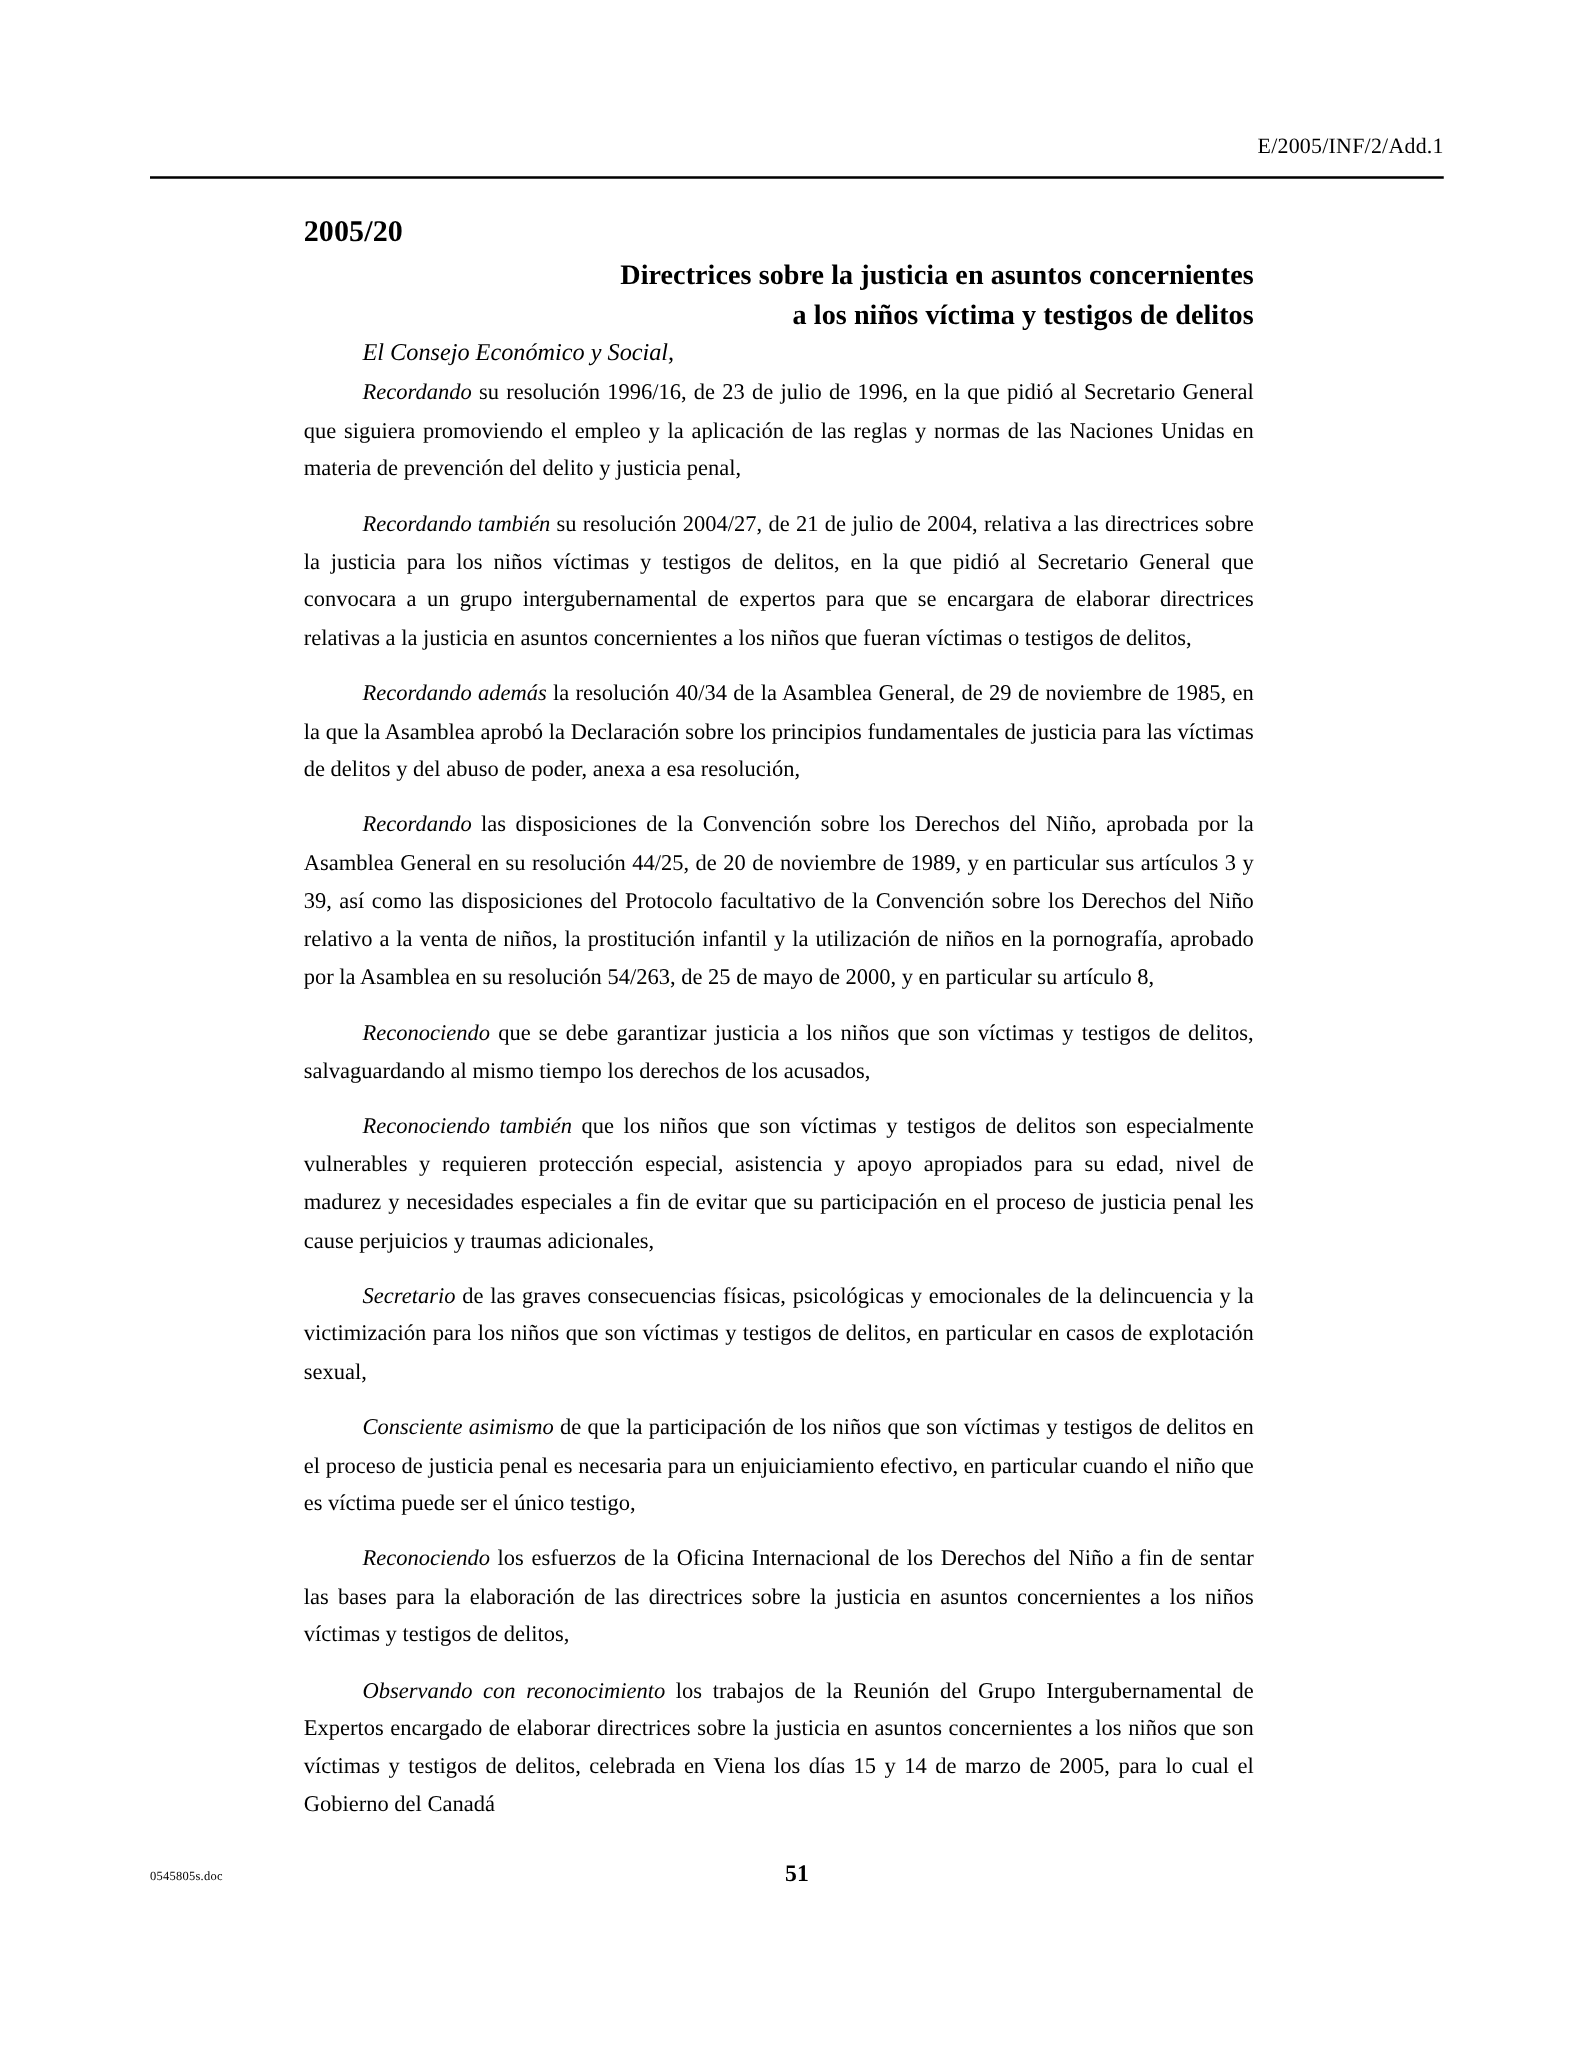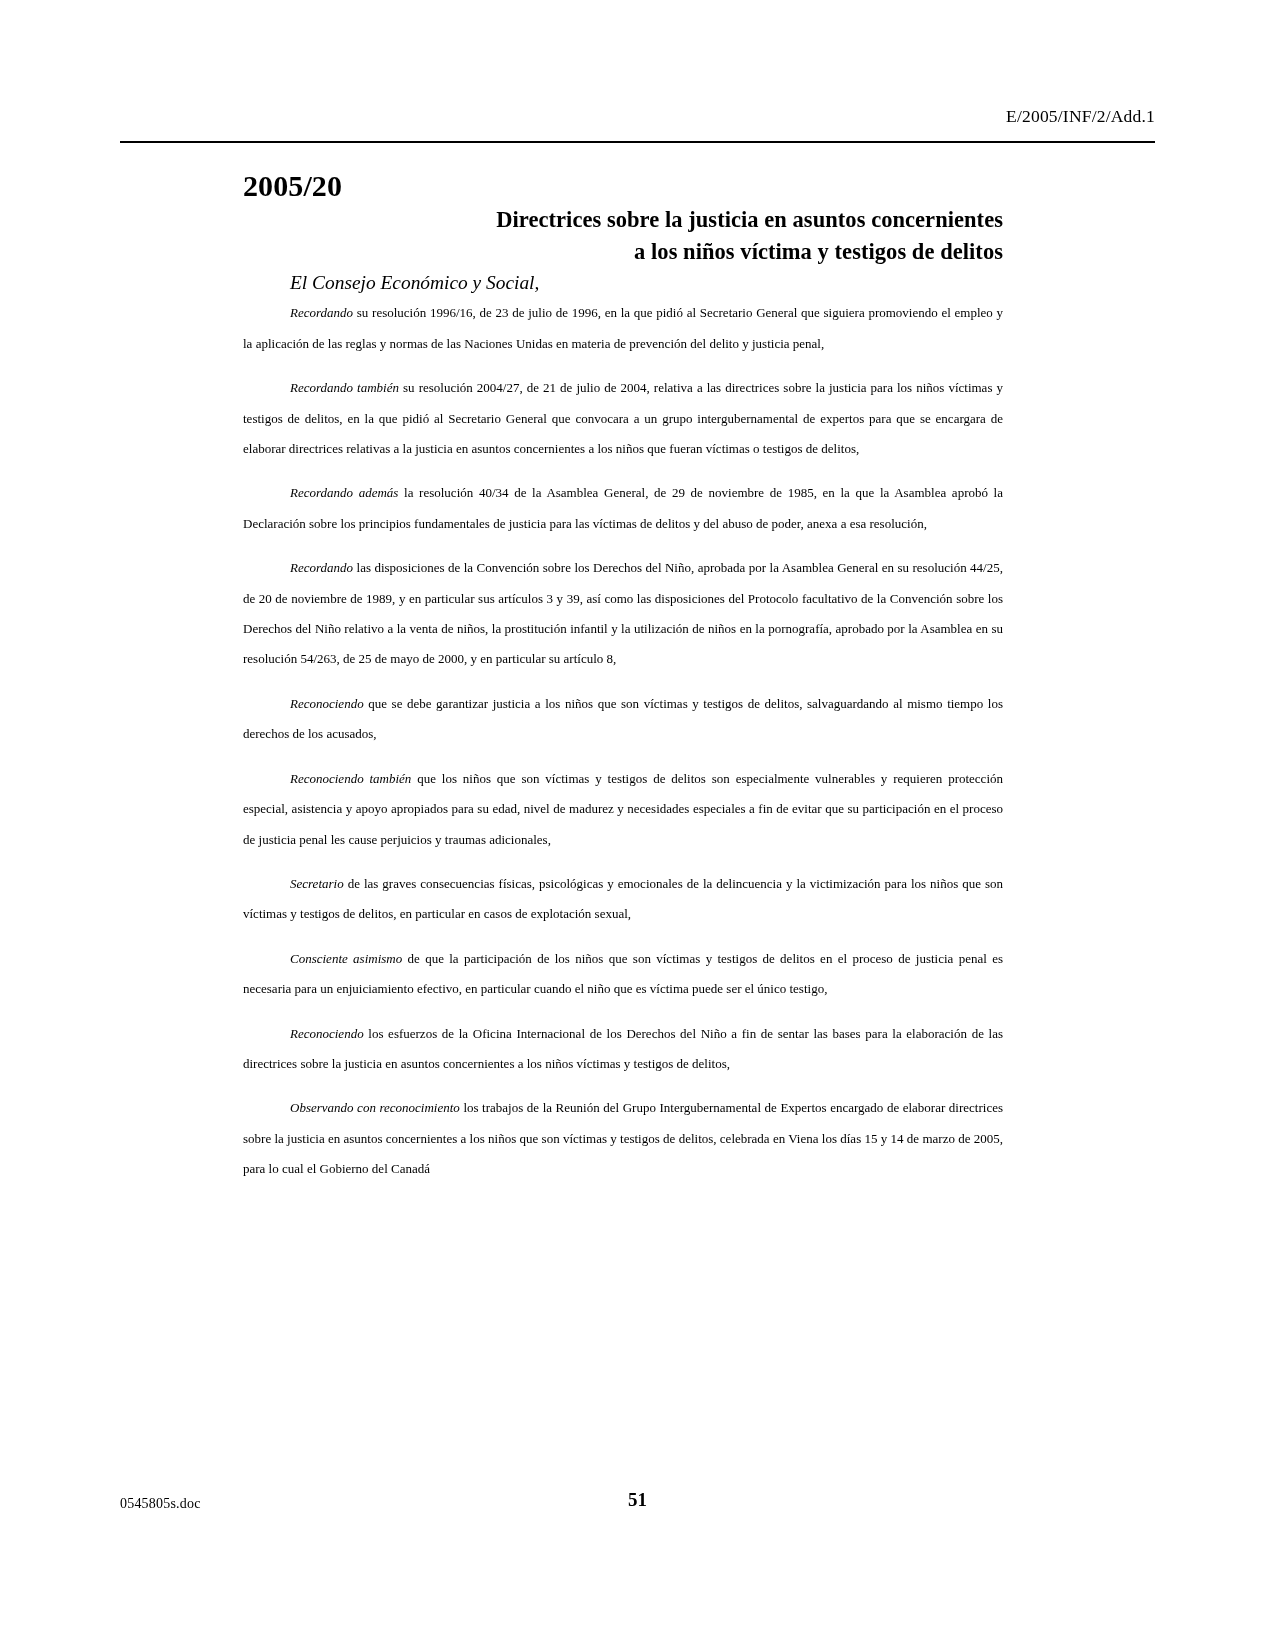--- a/index.html
+++ b/index.html
@@ -47,21 +47,21 @@
 
   
   .title-block {
     position: absolute;
     left: 243px;
     top: 170px;
     width: 760px;
   }
   .res-number {
     font-weight: bold;
-    font-size: 30px;
+    font-size: 24px;
     line-height: 32px;
     letter-spacing: 0.1px;
   }
   .res-title {
     font-weight: bold;
     font-size: 22.5px;
     line-height: 32px;
     letter-spacing: 0.05px;
     margin-top: 2px;
   }
@@ -70,21 +70,21 @@
   
   .body-col {
     position: absolute;
     left: 243px;
     top: 268px;
     width: 760px;
   }
   p.para {
     margin: 0 0 0 0;
     padding: 0;
-    font-size: 13px;
+    font-size: 18px;
     line-height: 30.4px;
     text-align: justify;
     text-justify: inter-word;
     text-indent: 47px;
     hyphens: none;
   }
   p.para + p.para {
     margin-top: 14px;
   }
   p.salutation {
@@ -96,21 +96,21 @@
   }
   .lead {
     font-style: italic;
   }
 
   
   .footer-doc {
     position: absolute;
     left: 120px;
     top: 1496px;
-    font-size: 14px;
+    font-size: 10px;
     letter-spacing: 0.2px;
     font-family: "Liberation Serif", "DejaVu Serif", serif;
   }
   .footer-page {
     position: absolute;
     left: 120px;
     top: 1489px;
     width: 1035px;
     text-align: center;
     font-size: 19px;

